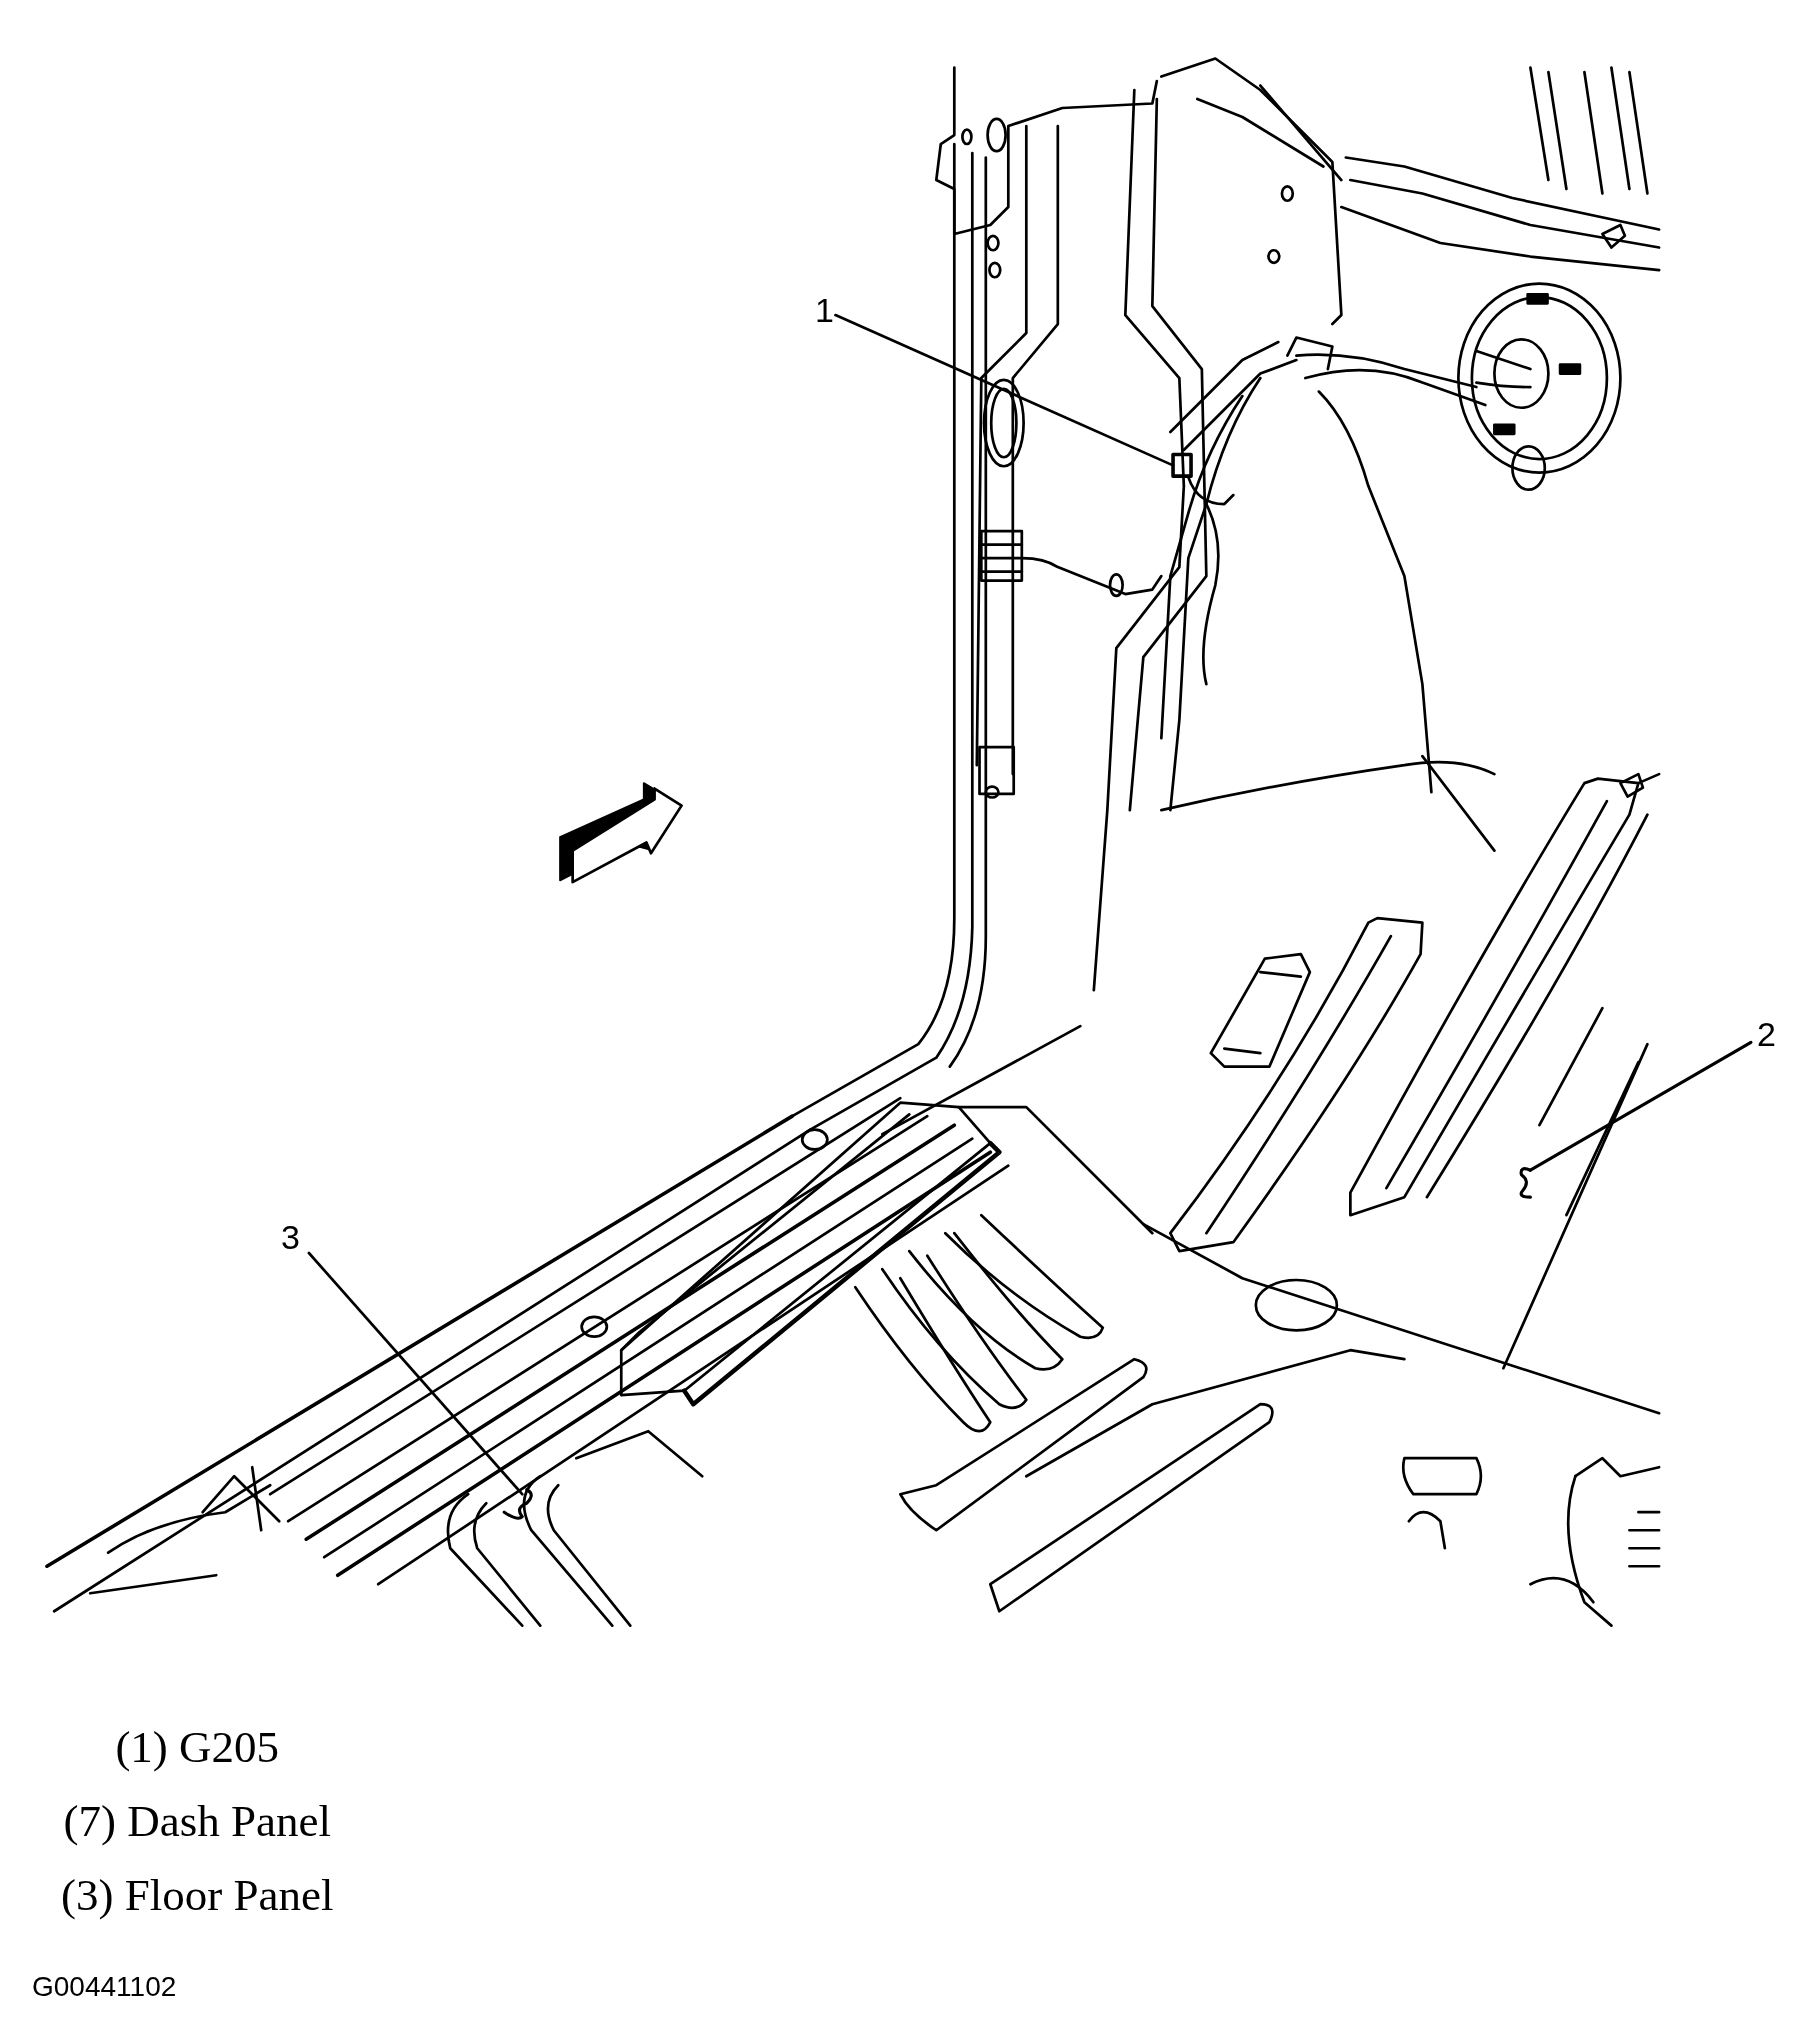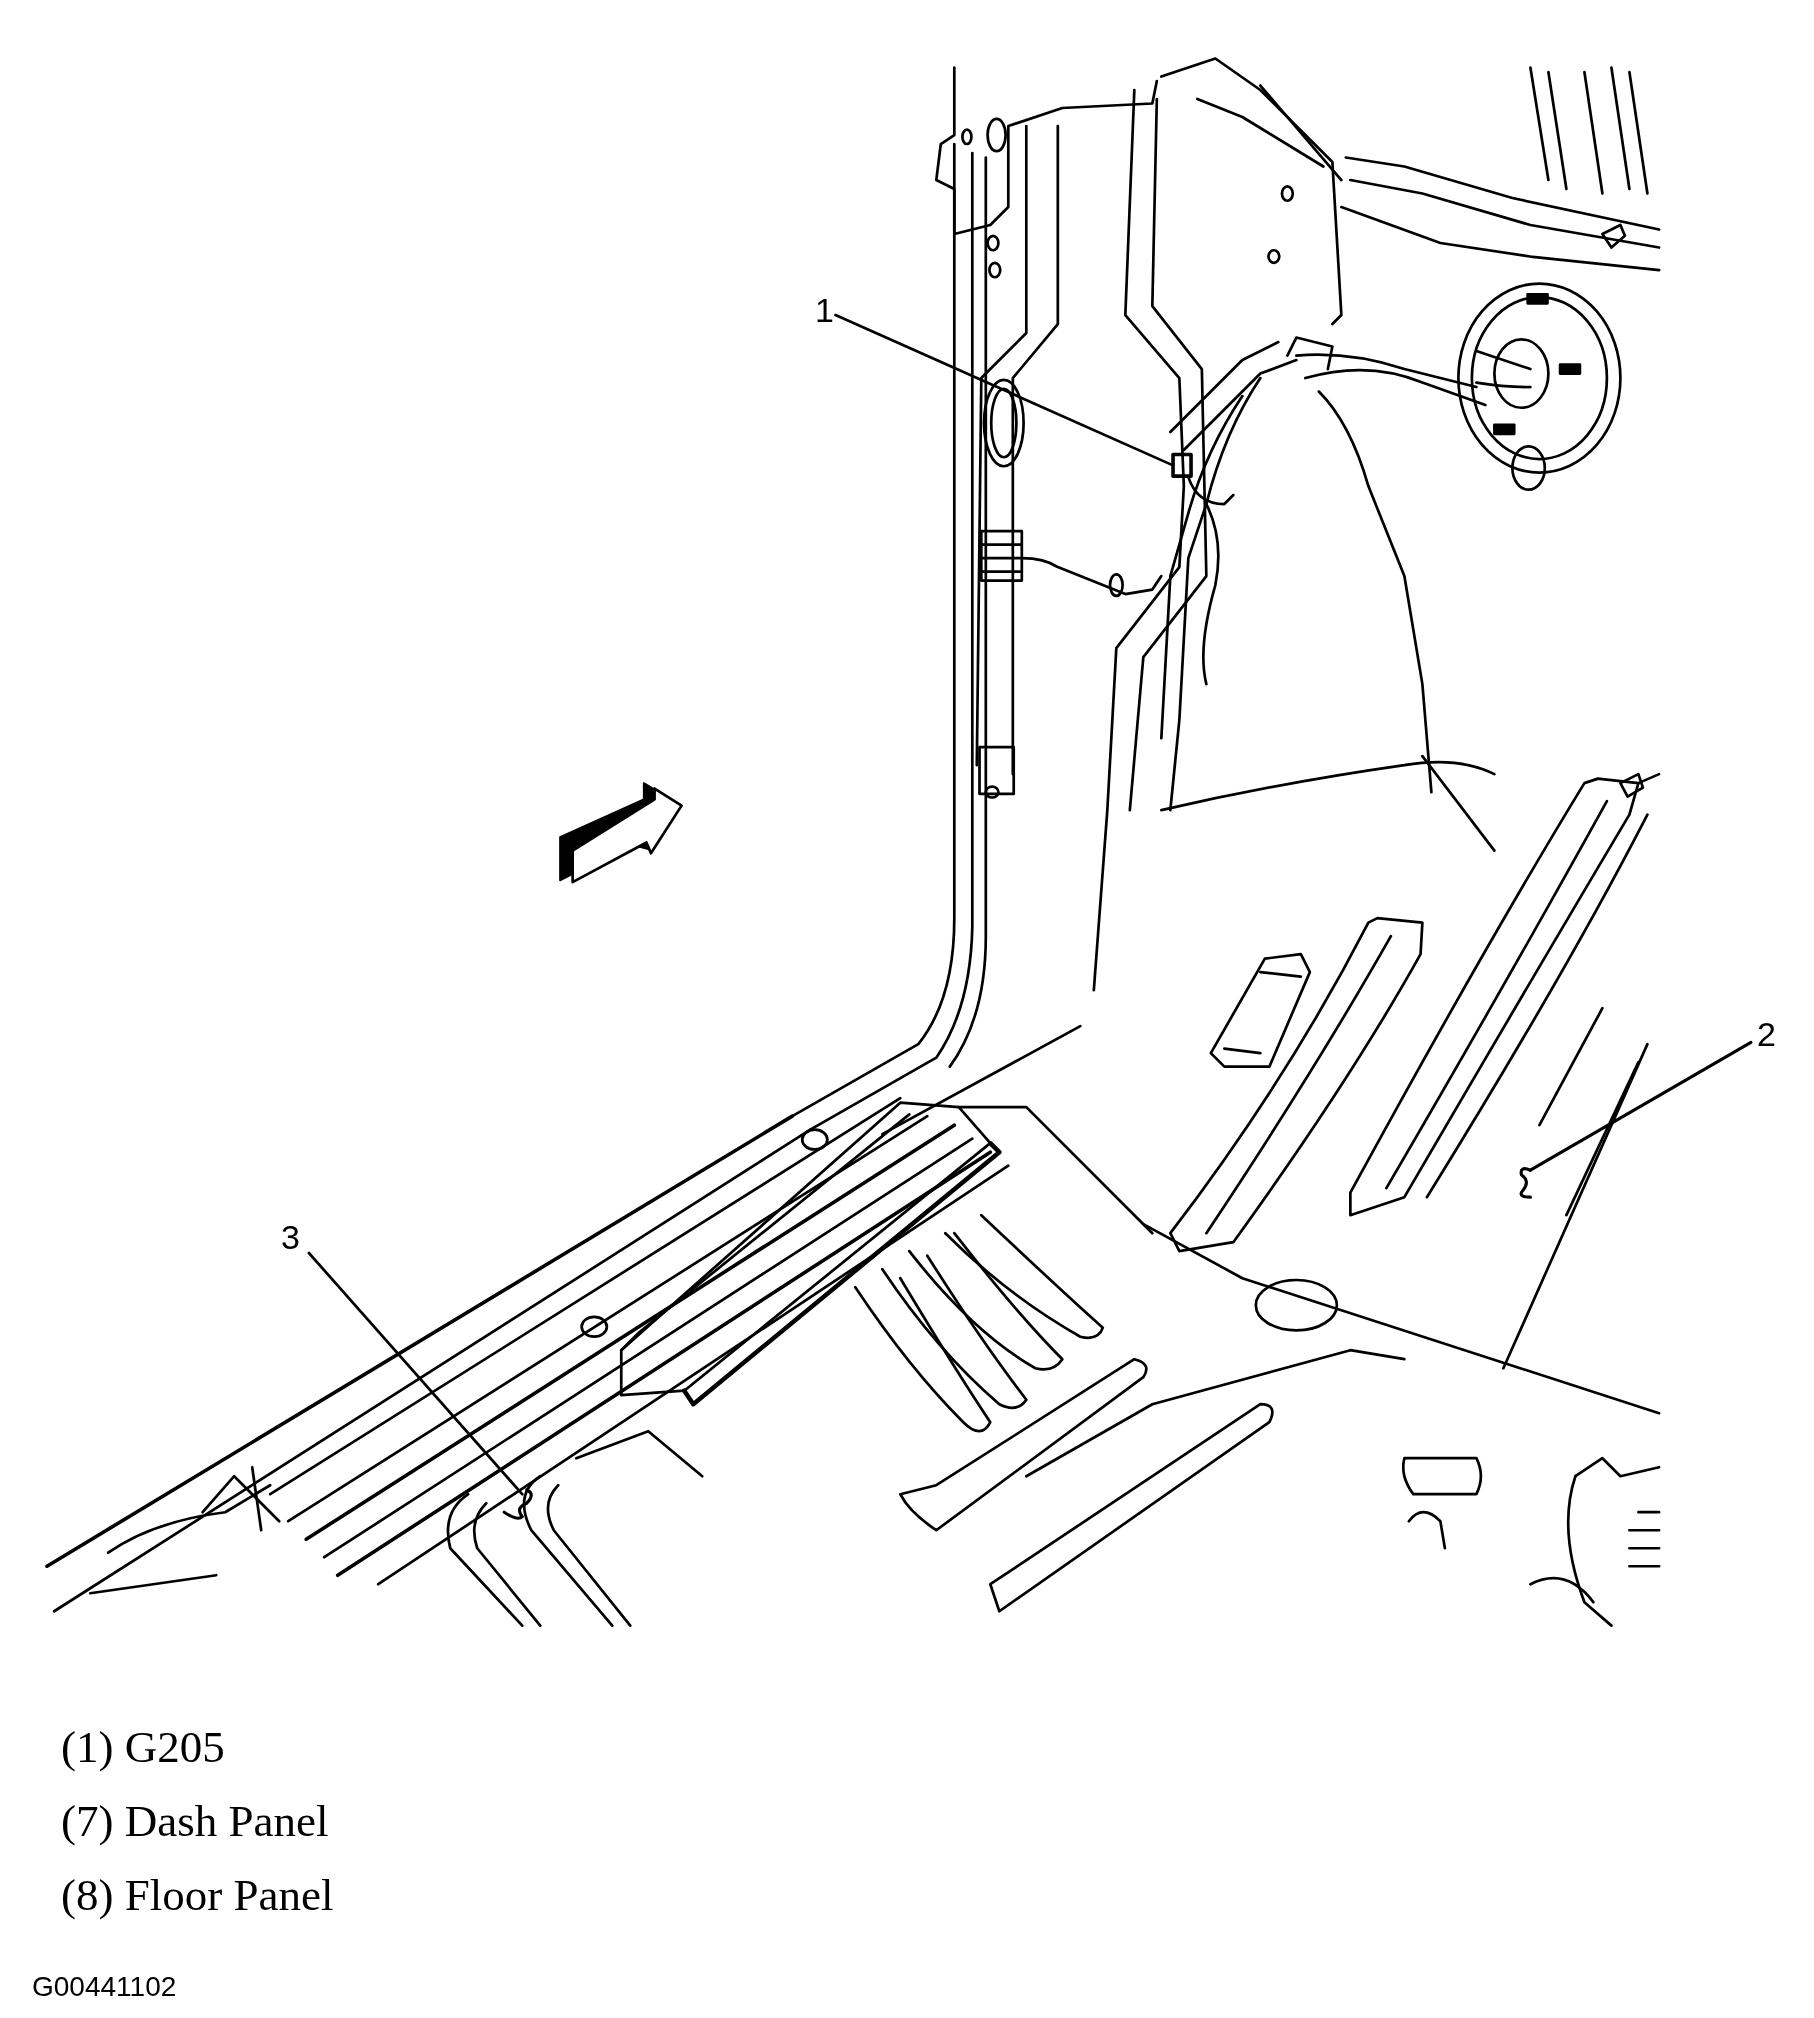--- a/index.html
+++ b/index.html
@@ -1,20 +1,20 @@
 <!DOCTYPE html>
 <html style="font-size:14.4px"><head>
 <meta charset="utf-8">
 <style>
   html, body { margin:0; padding:0; background:#ffffff; }
   body { width:1815px; height:2019px; position:relative; overflow:hidden; font-family:"Liberation Sans", sans-serif; }
   #drawing { position:absolute; left:0; top:0; width:1815px; height:2019px; }
   .callout { position:absolute; font-family:"Liberation Sans", sans-serif; font-size:34px; color:#000; line-height:1; }
   .legend { position:absolute; left:61px; top:1710px; font-family:"Liberation Serif", serif; font-size:45px; color:#000; }
-  .legend-item { height:74px; line-height:74px; white-space:nowrap; }
+  .legend-item { height:74px; line-height:74px; white-space:nowrap;text-align:center; }
   .figure-id { position:absolute; left:32px; top:1971px; font-family:"Liberation Sans", sans-serif; font-size:28px; color:#000; }
 </style>
 </head>
 <body>
 
 <svg id="drawing" viewBox="0 0 2016 2243" xmlns="http://www.w3.org/2000/svg">
   <g fill="none" stroke="#000" stroke-width="3" stroke-linejoin="round" stroke-linecap="round">
 
     <g>
       <path d="M1060 75 L1060 150 L1045 160 L1040 200 L1060 210 L1060 260 L1100 250 L1120 230 L1120 140 L1180 120 L1280 115 L1285 90"></path>
@@ -164,17 +164,17 @@
   </g>
 </svg>
 
 <div class="callout" style="left:815px; top:293px;">1</div>
 <div class="callout" style="left:1757px; top:1017px;">2</div>
 <div class="callout" style="left:281px; top:1220px;">3</div>
 
 <div class="legend">
   <div class="legend-item">(1) G205</div>
   <div class="legend-item">(7) Dash Panel</div>
-  <div class="legend-item">(8) Floor Panel</div>
+  <div class="legend-item">(3) Floor Panel</div>
 </div>
 
 <div class="figure-id">G00441102</div>
 
 
 </body></html>

